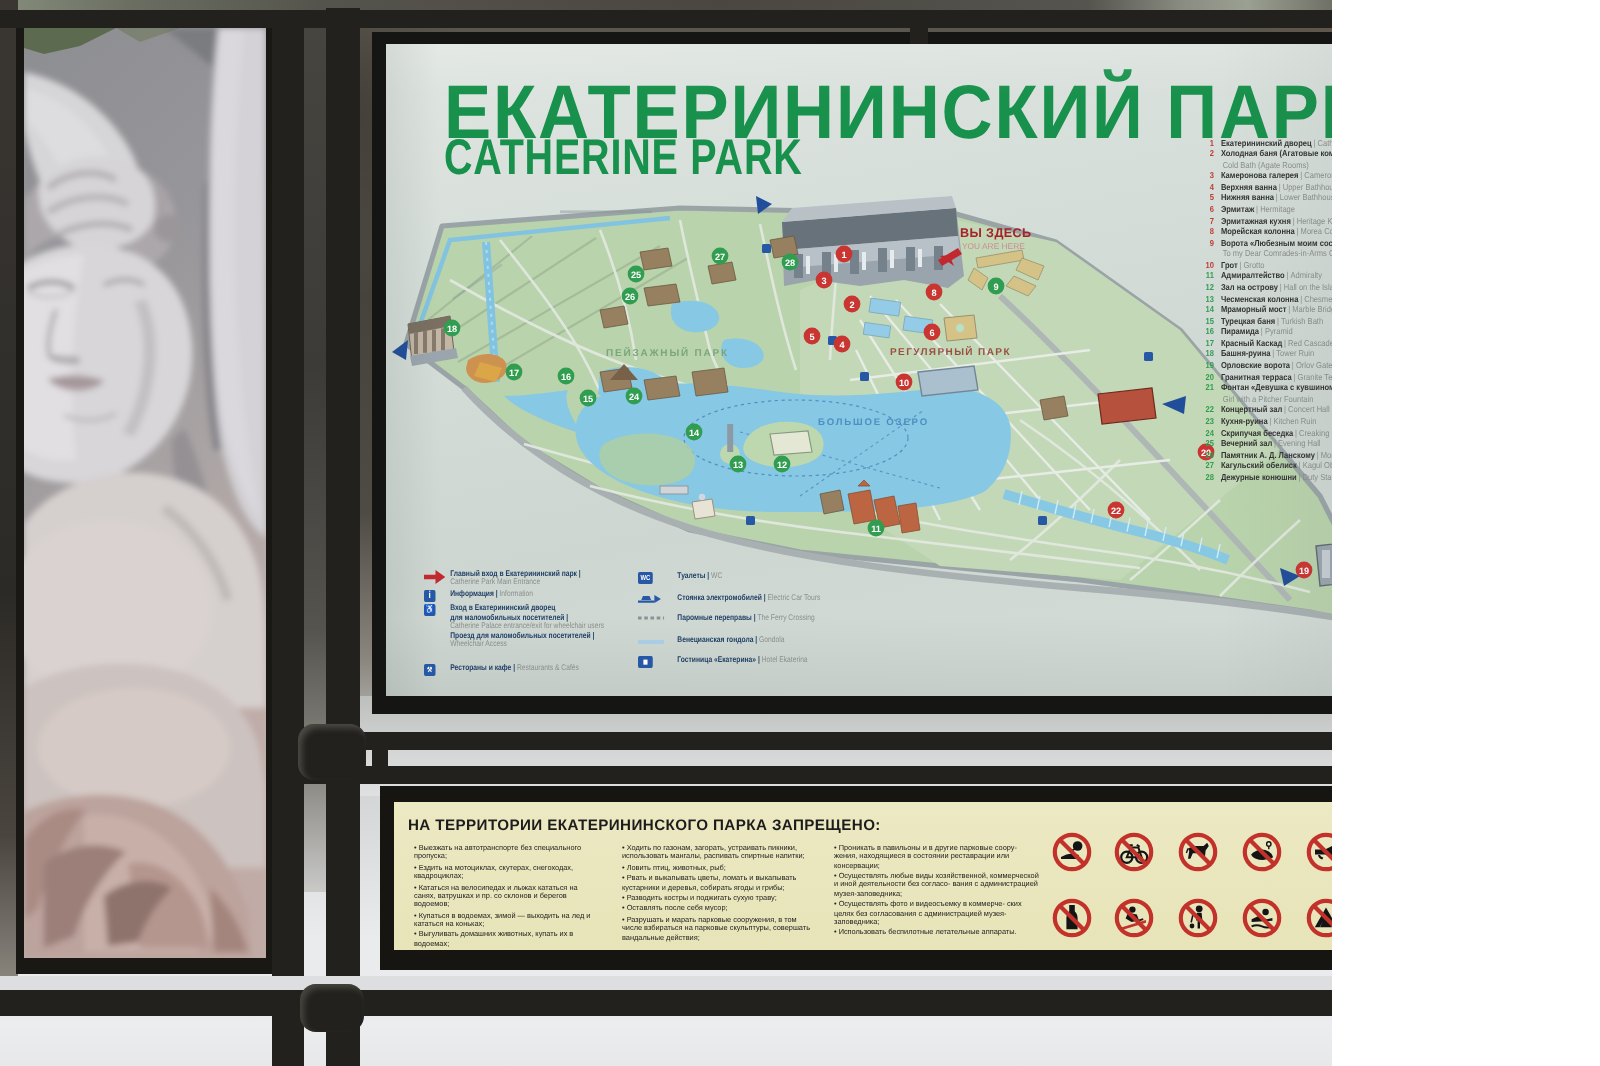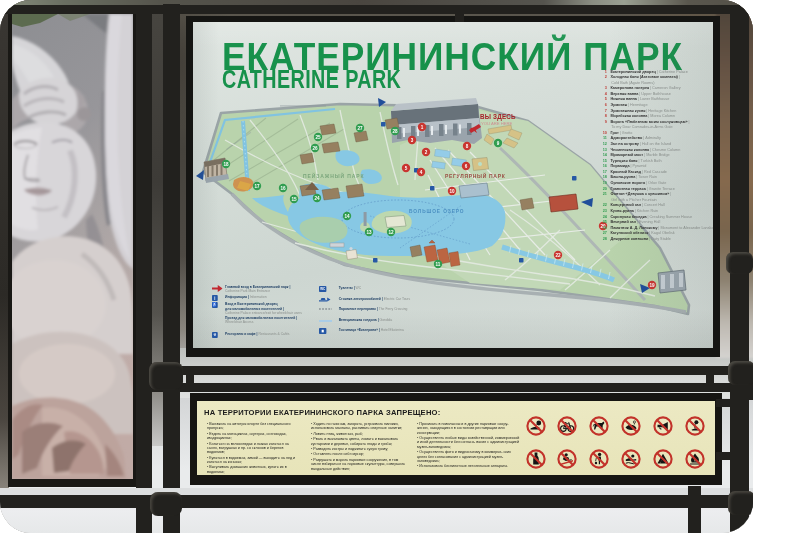--- a/index.html
+++ b/index.html
@@ -1,17 +1,17 @@
 <!DOCTYPE html>
 <html><head>
 <meta charset="utf-8">
 <style>
   html,body{margin:0;padding:0;}
-  #scene{position:relative;width:753px;height:533px;overflow:hidden;
-    font-family:"Liberation Sans", sans-serif;background:#4a453f;filter:blur(0.3px) saturate(0.97);border-radius:31px;}
+  #scene{position:relative;width:666px;height:533px;overflow:hidden;
+    font-family:"Liberation Sans", sans-serif;background:#4a453f;filter:blur(0.3px) saturate(0.97);}
   .abs{position:absolute;}
   .bar{position:absolute;background:#22211e;}
   #leglist div{white-space:nowrap;}
   #leglist i{display:inline-block;width:9px;margin-right:4px;text-align:right;font-style:normal;font-weight:bold;color:#c23a33;}
   #leglist div.gg i{color:#2f9e4f;}
   #leglist b{font-weight:bold;color:#333;}
   #leglist s{text-decoration:none;color:#8a8f8c;margin-left:1px;}
   #bleft b,#bright b{font-weight:bold;color:#1e3f66;}
   #bleft s,#bright s{text-decoration:none;color:#8a8f8c;}
   .bico{position:absolute;left:0;top:0;width:7px;height:6px;background:#2558a8;color:#fff;

